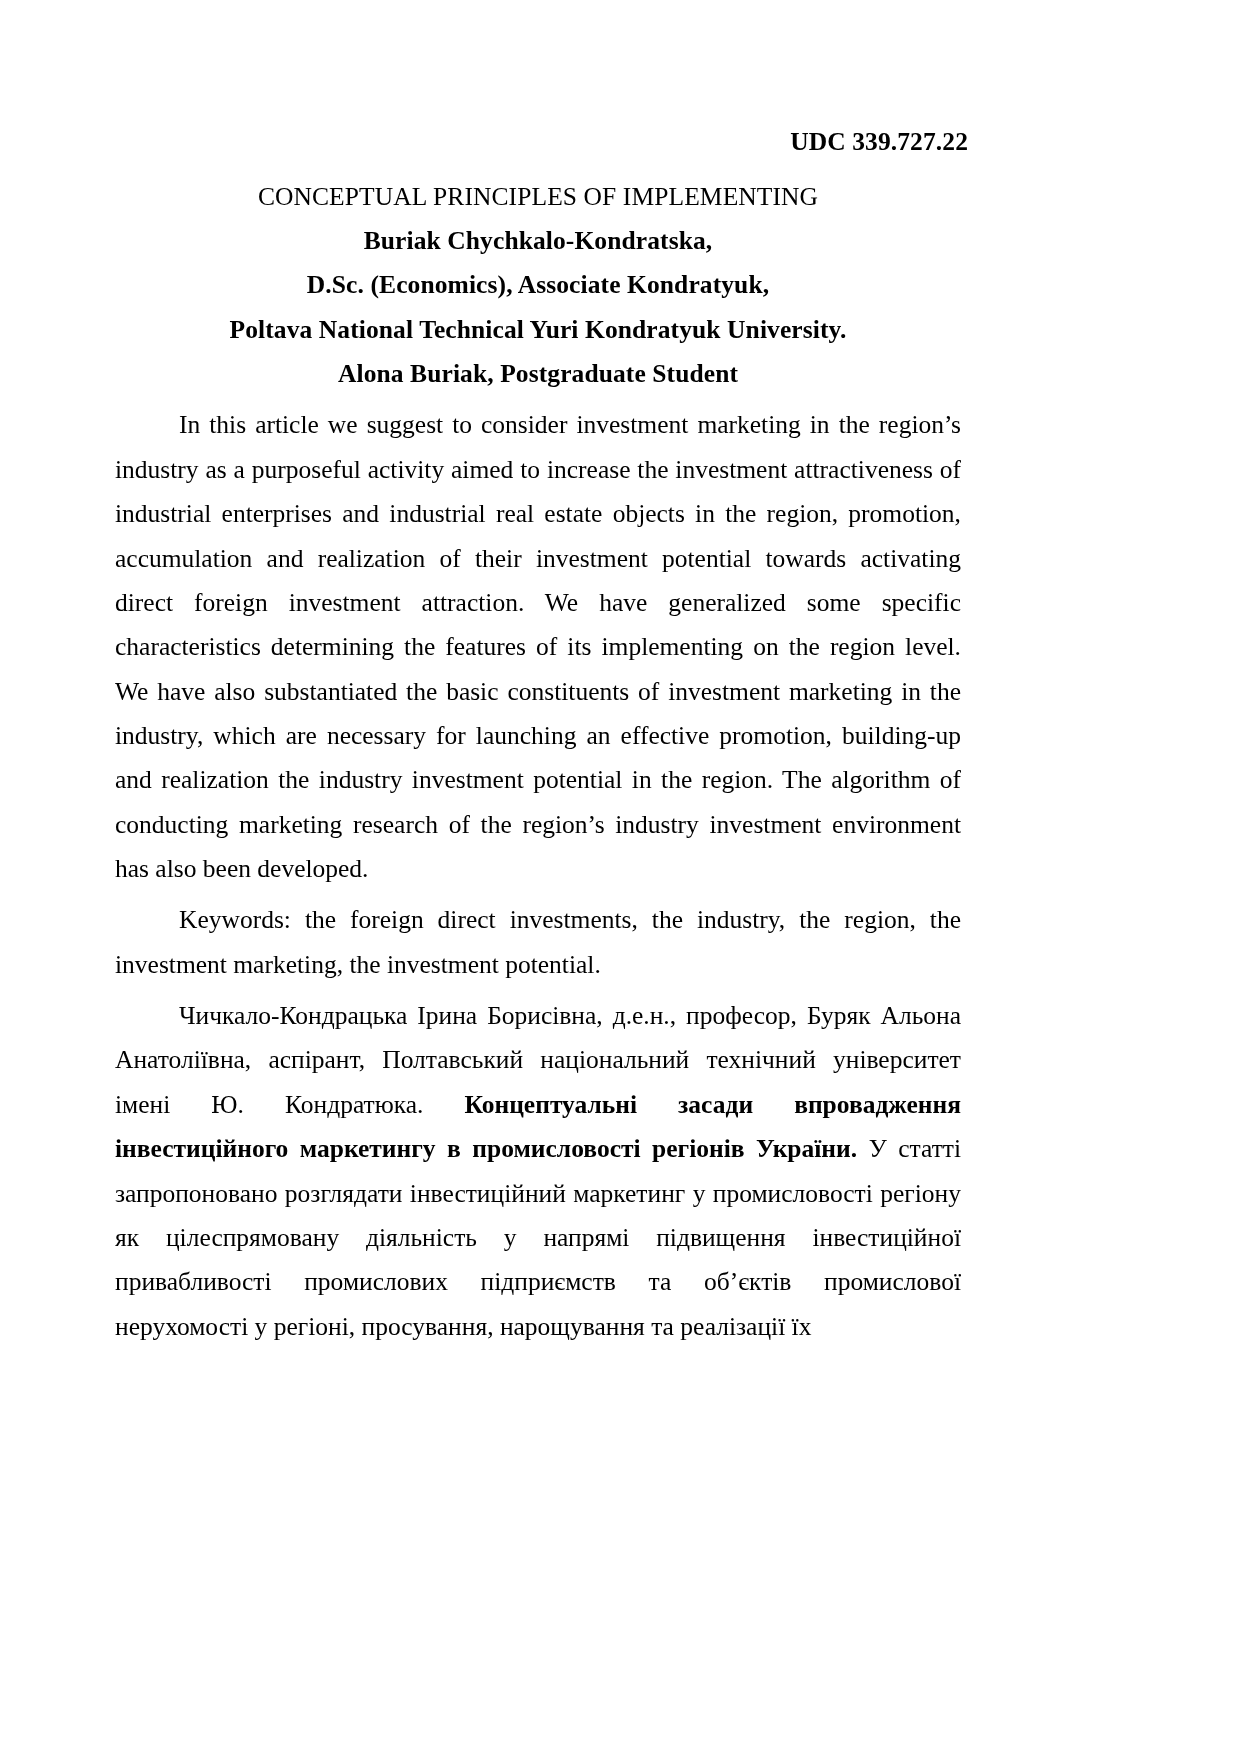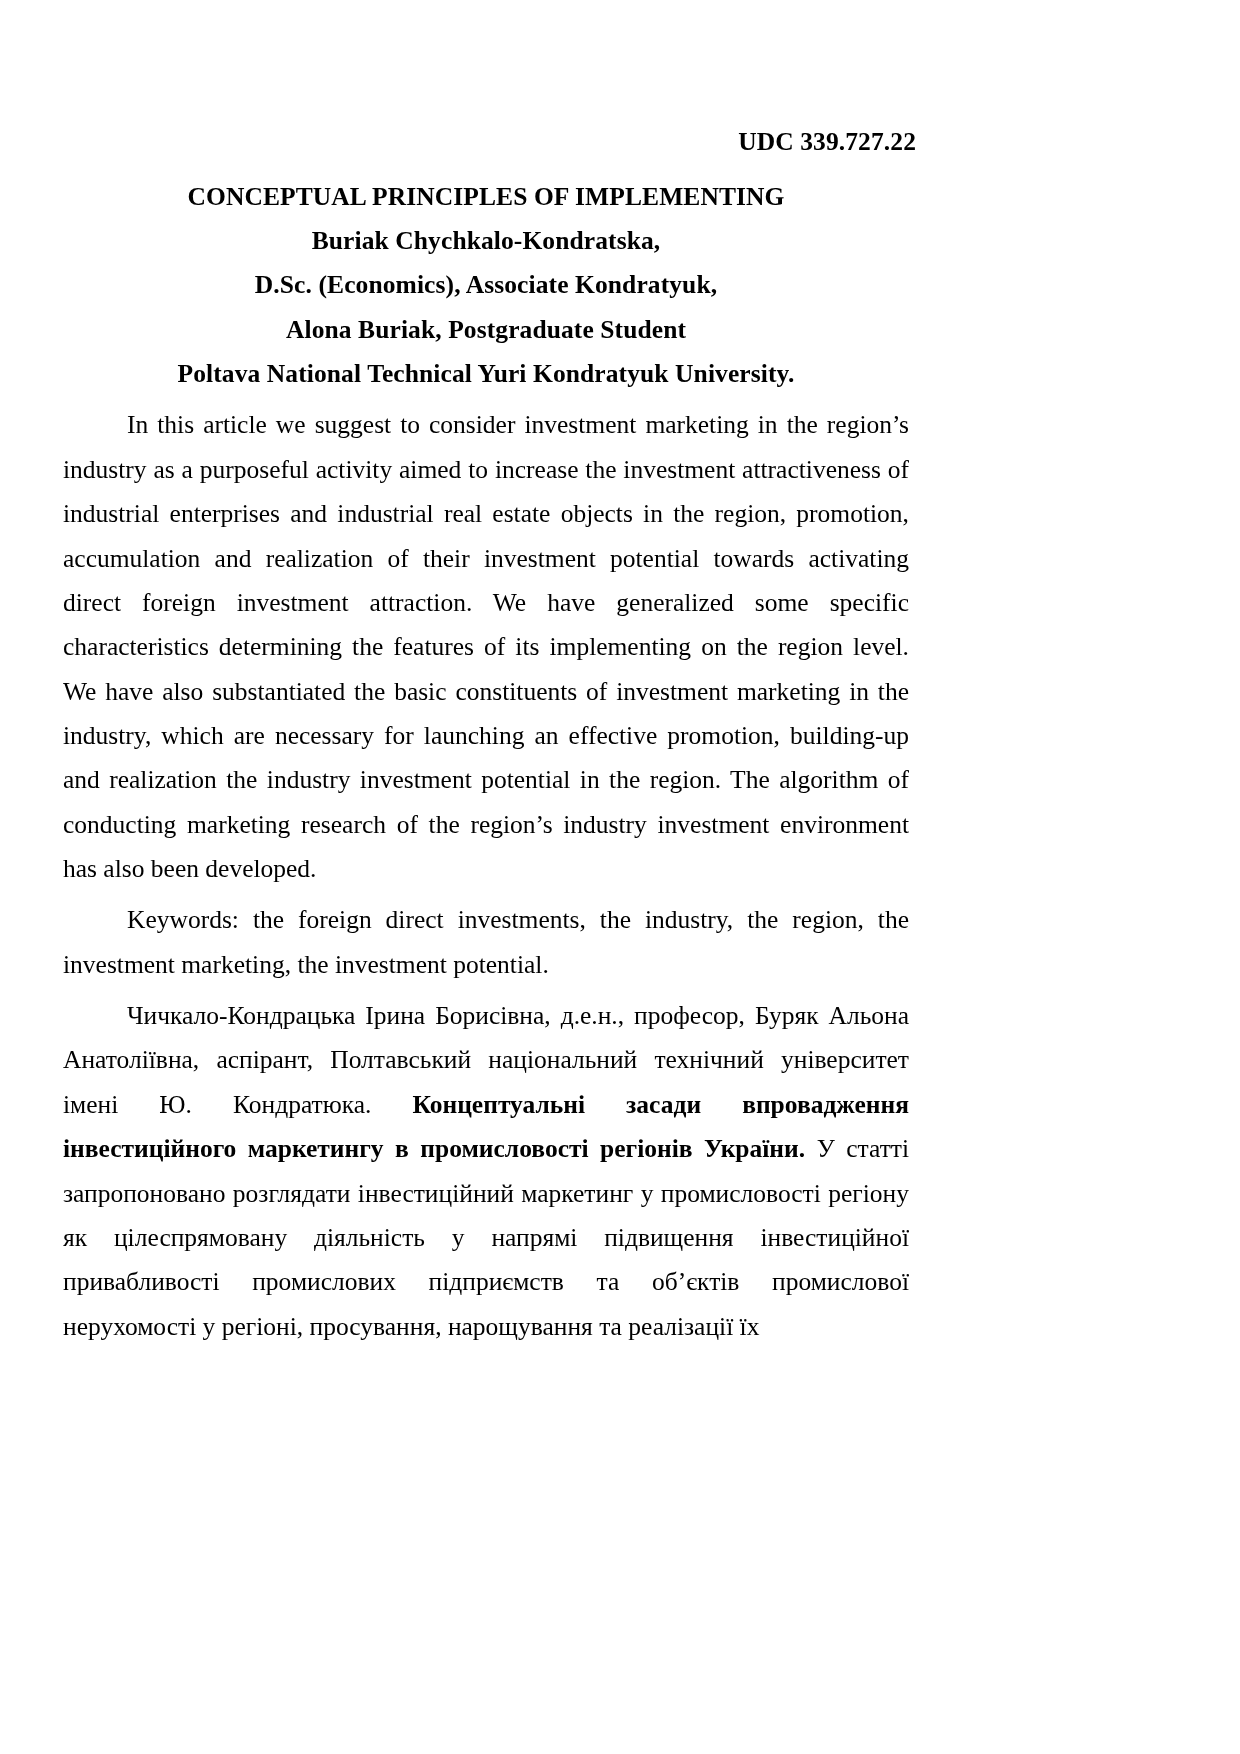--- a/index.html
+++ b/index.html
@@ -12,42 +12,42 @@
     font-family: "Liberation Serif", "DejaVu Serif", serif;
     color: #000000;
   }
   .page {
     position: relative;
     width: 1240px;
     height: 1754px;
     margin: 0 auto;
     background: #ffffff;
     box-sizing: border-box;
-    padding: 126px 128px 60px 56px;
+    padding: 126px 128px 60px 108px;
     overflow: hidden;
   }
   .content {
     width: 860px;
   }
   
   .udc-line {
     text-align: right;
     font-weight: bold;
     font-size: 25.5px;
     line-height: 1.28;
     letter-spacing: 0.1px;
     margin: 0 0 16px 0;
   }
   
   .title-block {
     margin: 0;
   }
   .title-line {
     text-align: center;
-    font-weight: bold;
+    font-weight: normal;
     font-size: 25.5px;
     line-height: 1.74;
     letter-spacing: 0.1px;
     margin: 0;
     white-space: nowrap;
   }
   .author-line {
     text-align: center;
     font-weight: bold;
     font-size: 25.5px;
@@ -84,22 +84,22 @@
 
     <p class="udc-line">UDC 339.727.22</p>
 
     <div class="title-block">
       <p class="title-line">CONCEPTUAL PRINCIPLES OF IMPLEMENTING</p>
     </div>
 
     <div class="author-block">
       <p class="author-line">Buriak Chychkalo-Kondratska,</p>
       <p class="author-line">D.Sc. (Economics), Associate Kondratyuk,</p>
+      <p class="author-line">Poltava National Technical Yuri Kondratyuk University.</p>
       <p class="author-line">Alona Buriak, Postgraduate Student</p>
-      <p class="author-line">Poltava National Technical Yuri Kondratyuk University.</p>
     </div>
 
     <p class="para">In this article we suggest to consider investment marketing in the region’s industry as a purposeful activity aimed to increase the investment attractiveness of industrial enterprises and industrial real estate objects in the region, promotion, accumulation and realization of their investment potential towards activating direct foreign investment attraction. We have generalized some specific characteristics determining the features of its implementing on the region level. We have also substantiated the basic constituents of investment marketing in the industry, which are necessary for launching an effective promotion, building-up and realization the industry investment potential in the region. The algorithm of conducting marketing research of the region’s industry investment environment has also been developed.</p>
 
     <p class="para"><span class="kw-label">Keywords:</span><span> the foreign direct investments, the industry, the region, the investment marketing, the investment potential.</span></p>
 
     <p class="para"><span class="ua-name">Чичкало-Кондрацька Ірина Борисівна,</span><span> д.е.н., професор, </span><span class="ua-name">Буряк Альона Анатоліївна,</span><span> аспірант, Полтавський національний технічний університет імені Ю. Кондратюка. </span><span class="ua-title">Концептуальні засади впровадження інвестиційного маркетингу в промисловості регіонів України.</span><span> У статті запропоновано розглядати інвестиційний маркетинг у промисловості регіону як цілеспрямовану діяльність у напрямі підвищення інвестиційної привабливості промислових підприємств та об’єктів промислової нерухомості у регіоні, просування, нарощування та реалізації їх</span></p>
 
   </div>
 </div>

